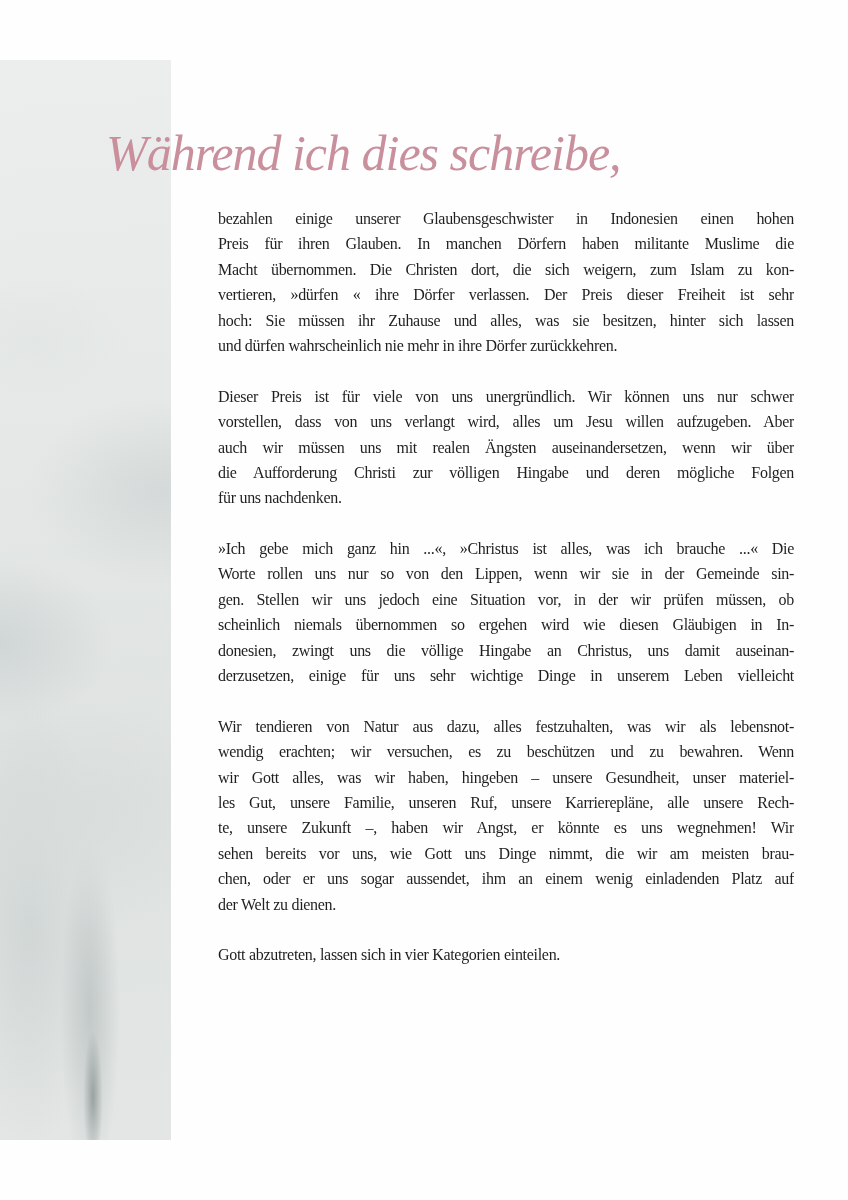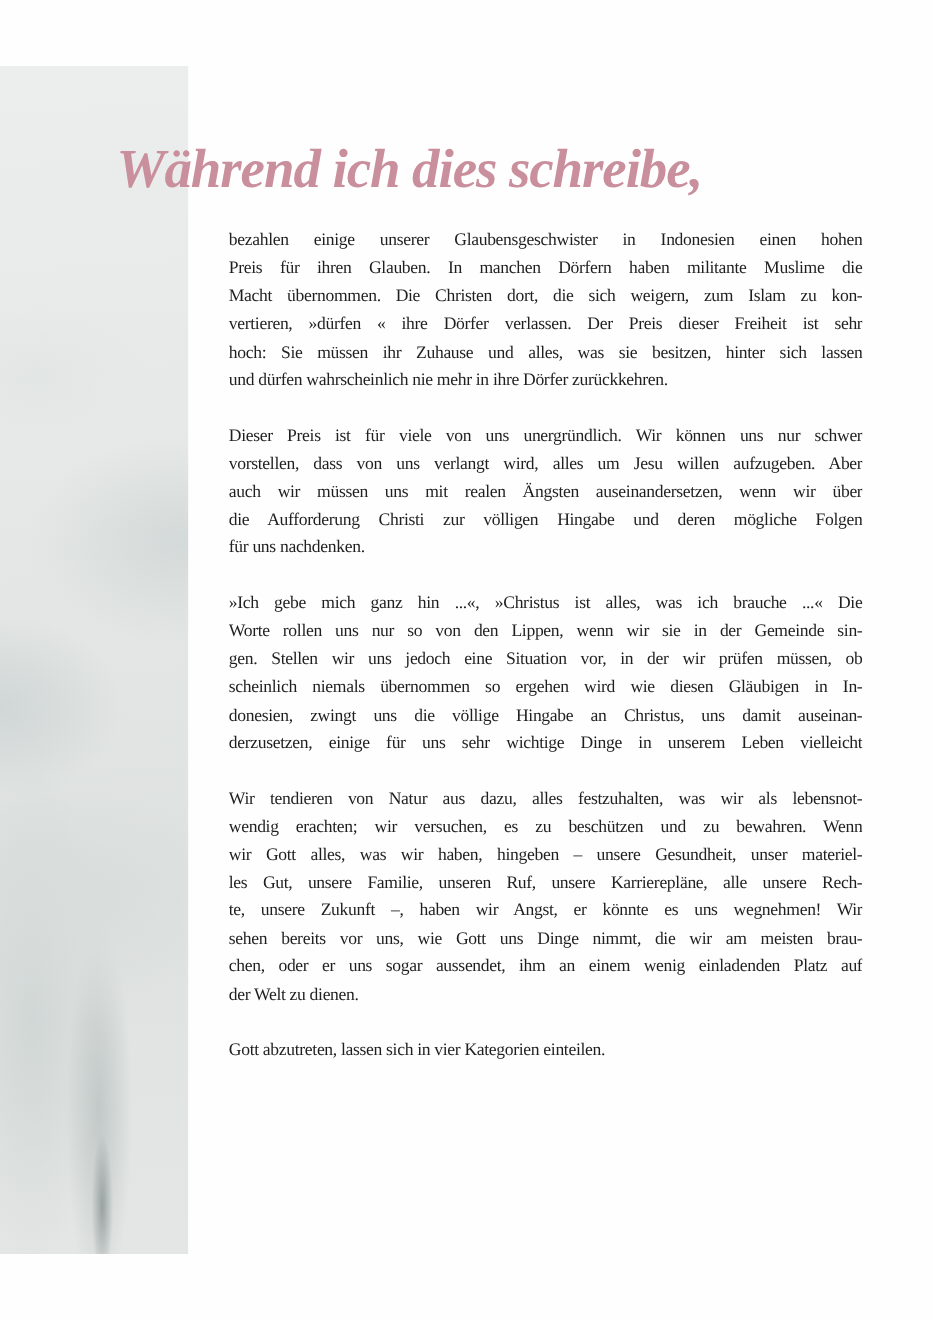--- a/index.html
+++ b/index.html
@@ -30,30 +30,30 @@
       radial-gradient(ellipse 90px 300px at 30px 80%, rgba(198,206,204,0.6), rgba(198,206,204,0) 75%),
       linear-gradient(176deg, #eceeed 0%, #e5e8e7 35%, #dee2e1 68%, #e3e6e5 100%);
   }
   .heading {
     position: absolute;
     left: 106px; top: 126px;
     margin: 0;
     z-index: 2;
     font-family: "Liberation Serif", serif;
     font-style: italic;
-    font-weight: 700;
+    font-weight: 400;
     font-size: 50px;
     line-height: 1.1;
     letter-spacing: -1px;
     color: #c98f9c;
     white-space: nowrap;
   }
   .column {
     position: absolute;
-    left: 208px; top: 206px;
+    left: 218px; top: 206px;
     width: 576px;
     color: #1f1f1f;
     font-size: 16px;
     line-height: 25.4px;
     letter-spacing: -0.3px;
   }
   .para { margin: 0 0 25.4px 0; }
   .para:last-child { margin-bottom: 0; }
   .ln {
     text-align: justify;

